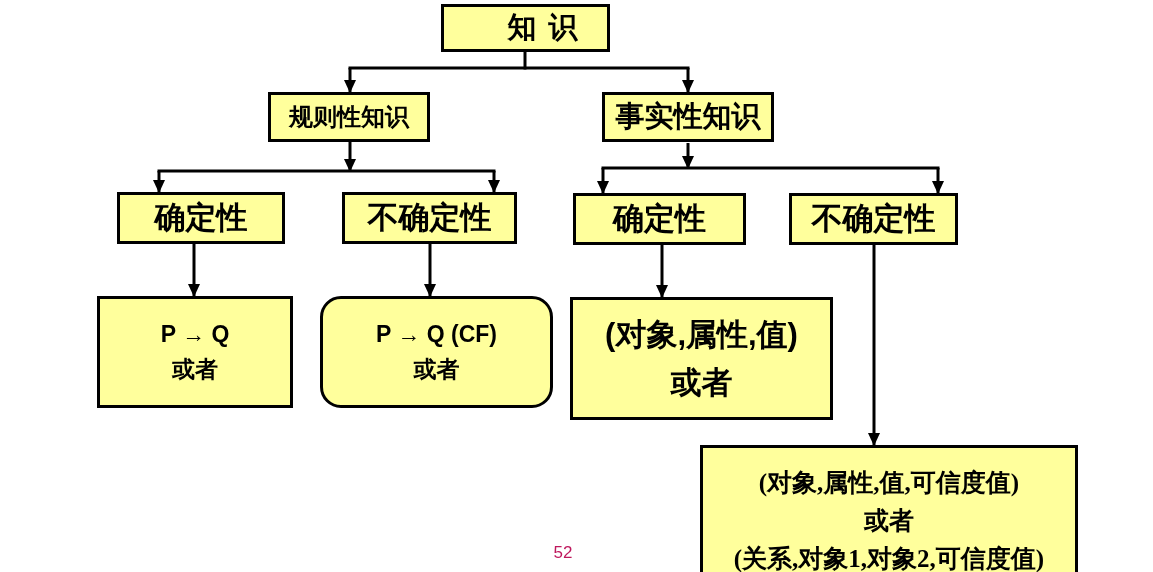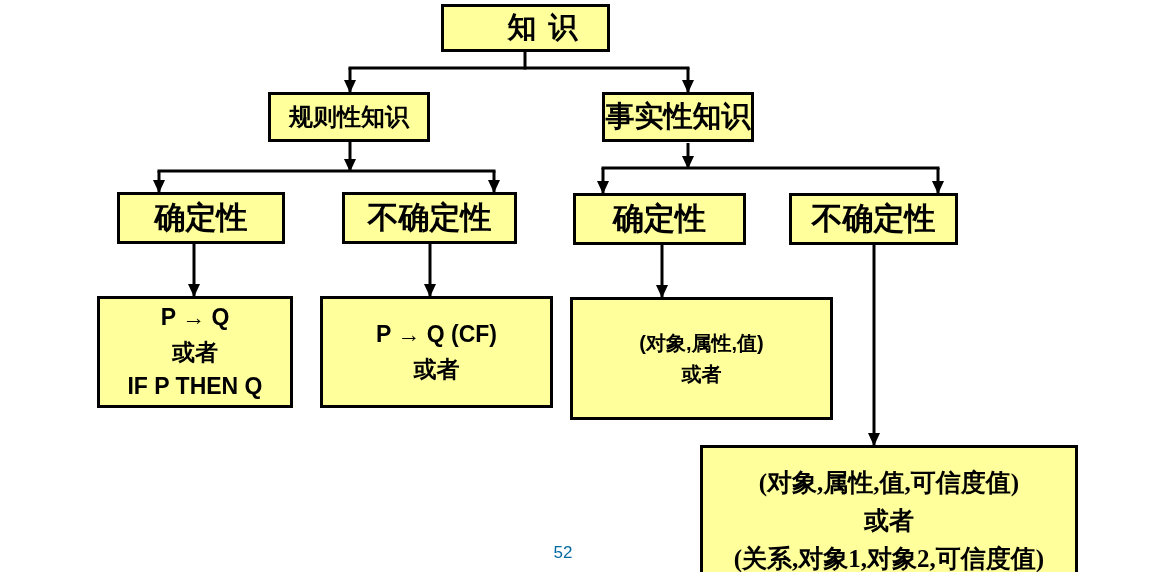--- a/index.html
+++ b/index.html
@@ -28,38 +28,38 @@
     justify-content: center;
     text-align: center;
     white-space: nowrap;
   }
   .node.multiline {
     flex-direction: column;
     justify-content: center;
   }
   #node-root      { left: 441px; top: 4px;   width: 169px; height: 48px; font-size: 29px; letter-spacing: 2px; padding-left: 36px; }
   #node-rule      { left: 268px; top: 92px;  width: 162px; height: 50px; font-size: 24px; }
-  #node-fact      { left: 602px; top: 92px;  width: 152px; height: 50px; font-size: 29px; }
+  #node-fact      { left: 602px; top: 92px;  width: 172px; height: 50px; font-size: 29px; }
   #node-cert-rule   { left: 117px; top: 192px; width: 168px; height: 52px; font-size: 31px; }
   #node-uncert-rule { left: 342px; top: 192px; width: 175px; height: 52px; font-size: 31px; }
   #node-cert-fact   { left: 573px; top: 193px; width: 173px; height: 52px; font-size: 31px; }
   #node-uncert-fact { left: 789px; top: 193px; width: 169px; height: 52px; font-size: 31px; }
   #leaf-rule-cert    { left: 97px;  top: 296px; width: 196px; height: 112px; font-size: 23px; }
-  #leaf-rule-uncert  { left: 320px; top: 296px; width: 233px; height: 112px; font-size: 23px; }
-  #leaf-fact-cert    { left: 570px; top: 297px; width: 263px; height: 123px; font-size: 20px; }
+  #leaf-rule-uncert  { left: 320px; top: 296px; width: 233px; height: 112px; font-size: 23px; border-radius: 21px; }
+  #leaf-fact-cert    { left: 570px; top: 297px; width: 263px; height: 123px; font-size: 31px; }
   #leaf-fact-uncert  { left: 700px; top: 445px; width: 378px; height: 151px; font-size: 25px; font-family: Liberation Serif, serif; }
   .leaf-line { display: block; line-height: 1.52; }
   .page-number {
     position: absolute;
     left: 540px; top: 543px;
     width: 46px;
     text-align: center;
     font-size: 17px;
     font-weight: normal;
-    color: #0369a1;
+    color: #be185d;
   }
 </style>
 </head>
 <body>
 
 <div class="slide">
 
   <svg class="connectors" viewBox="0 0 1153 572" xmlns="http://www.w3.org/2000/svg">
     <defs>
       <marker id="arrow" viewBox="0 0 13 12" markerUnits="userSpaceOnUse" markerWidth="13" markerHeight="12" refX="12" refY="6" orient="auto">
@@ -96,21 +96,20 @@
   <div class="node" id="node-fact">事实性知识</div>
 
   <div class="node" id="node-cert-rule">确定性</div>
   <div class="node" id="node-uncert-rule">不确定性</div>
   <div class="node" id="node-cert-fact">确定性</div>
   <div class="node" id="node-uncert-fact">不确定性</div>
 
   <div class="node multiline" id="leaf-rule-cert">
     <span class="leaf-line">P → Q</span>
     <span class="leaf-line">或者</span>
-    <span class="leaf-line">IF P THEN Q</span>
   </div>
   <div class="node multiline" id="leaf-rule-uncert">
     <span class="leaf-line">P → Q (CF)</span>
     <span class="leaf-line">或者</span>
   </div>
   <div class="node multiline" id="leaf-fact-cert">
     <span class="leaf-line">(对象,属性,值)</span>
     <span class="leaf-line">或者</span>
   </div>
   <div class="node multiline" id="leaf-fact-uncert">

